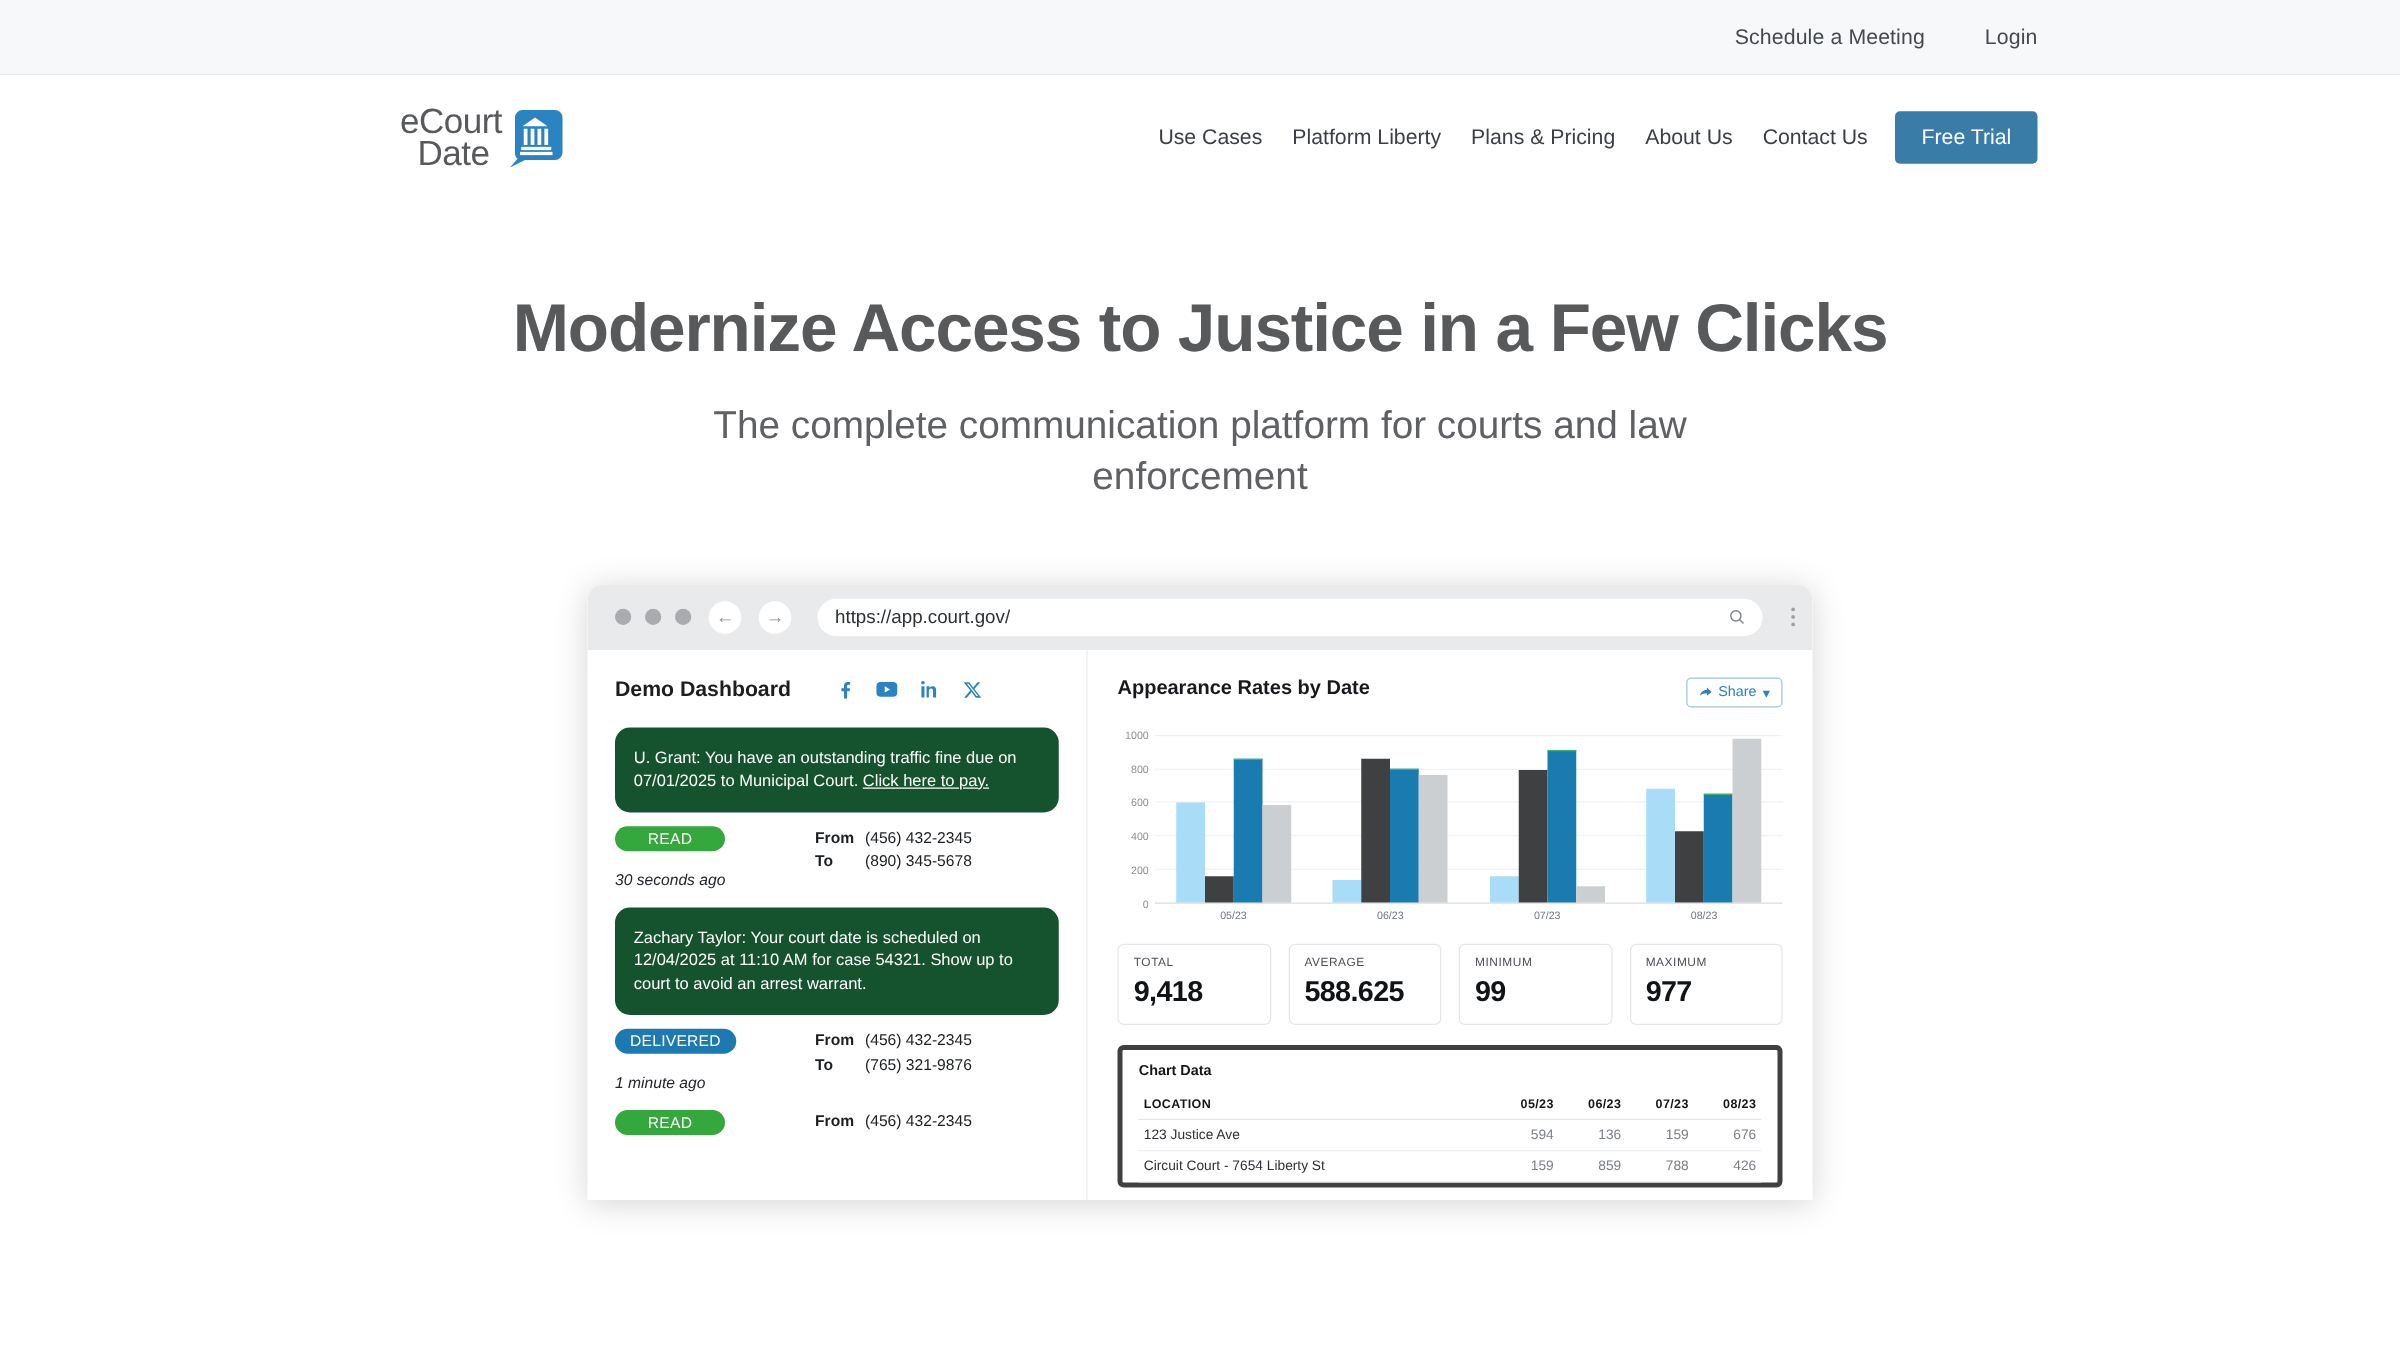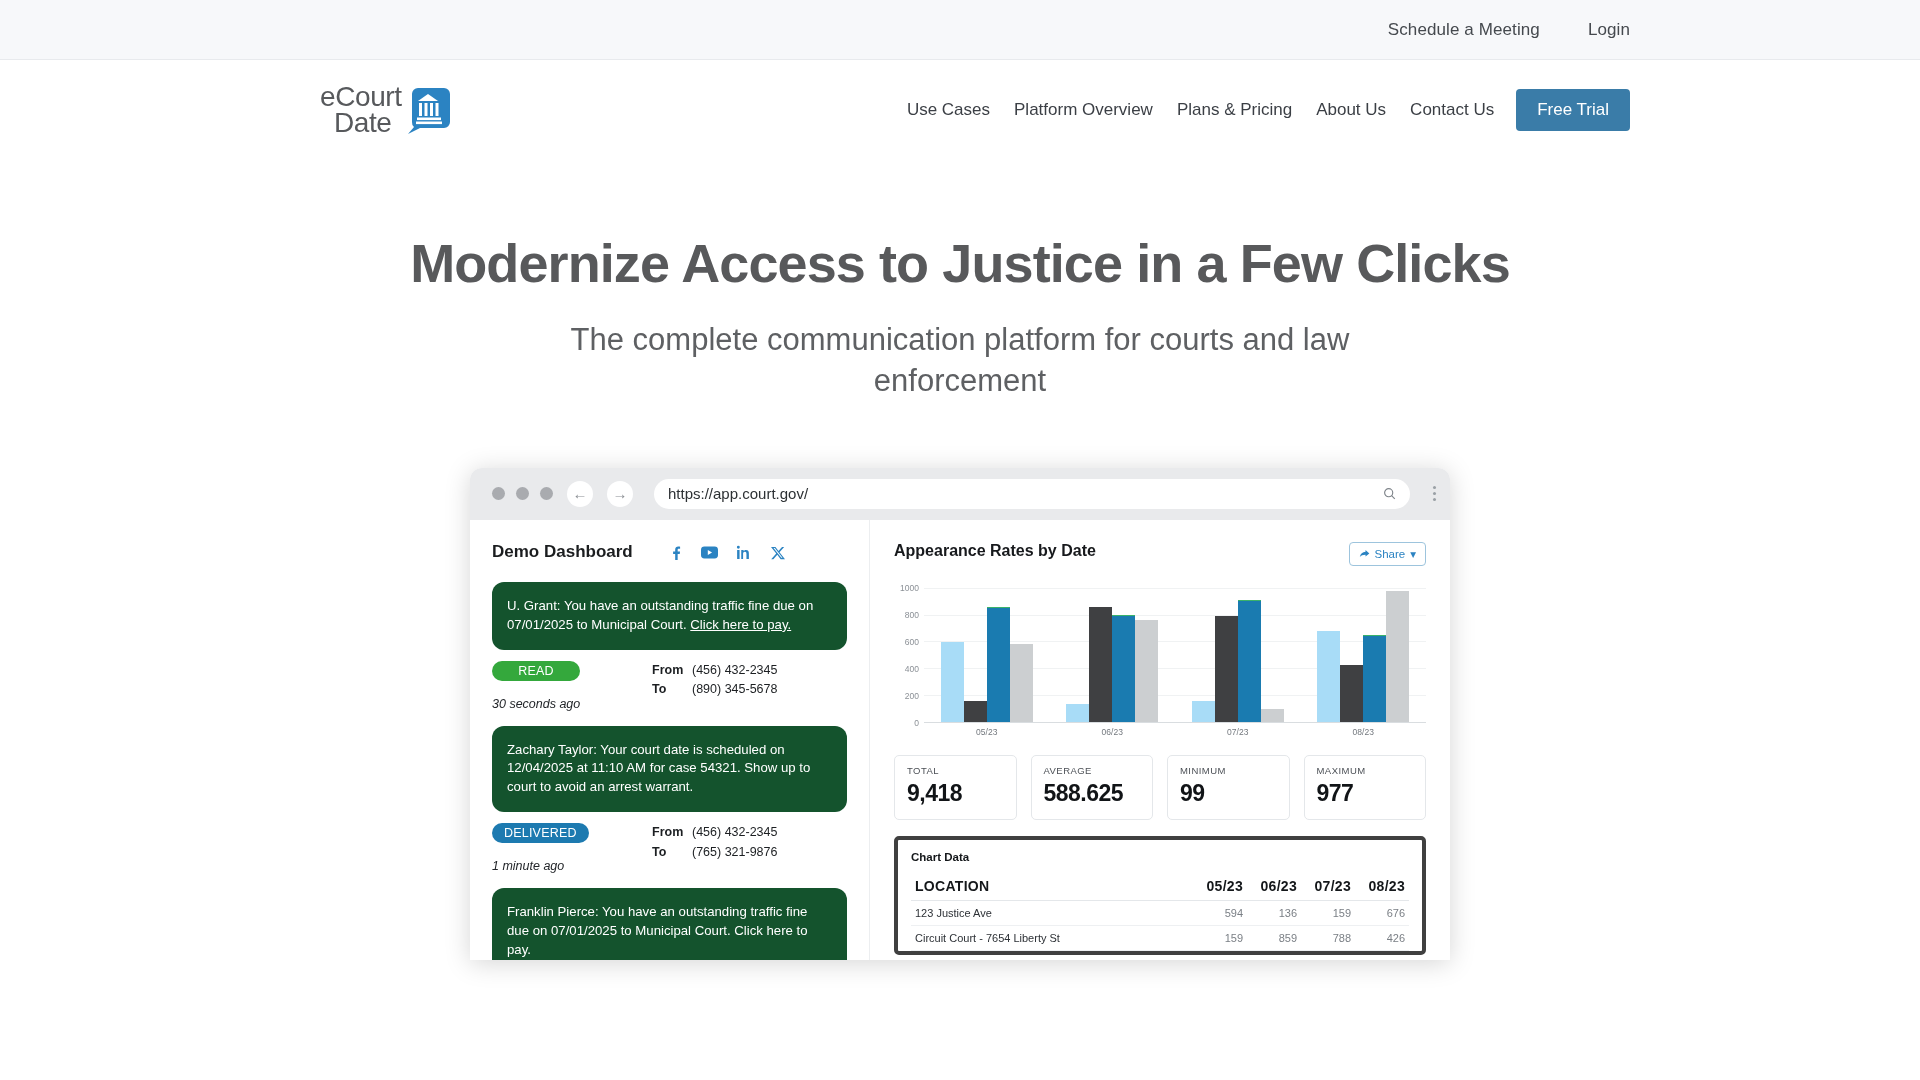--- a/index.html
+++ b/index.html
@@ -156,21 +156,21 @@
   .stat-value { font-size: 23px; font-weight: bold; color: #111417; margin-top: 4px; letter-spacing: -.5px; }
 
   
   .table-card {
     margin-top: 16px; border: 4px solid #404040; border-radius: 5px;
     padding: 11px 13px 0; 
   }
   .table-card h4 { font-size: 11.5px; color: #14171a; margin-bottom: 9px; }
   table { width: 100%; border-collapse: collapse; }
   th, td { text-align: left; padding: 6px 4px; font-size: 11px; }
-  th { font-size: 14px; color: #14171a; letter-spacing: .3px; border-bottom: 1px solid #e4e7ea; }
+  th { font-size: 10px; color: #14171a; letter-spacing: .3px; border-bottom: 1px solid #e4e7ea; }
   td { color: #2d3136; border-bottom: 1px solid #eef0f2; }
   th.num, td.num { text-align: right; width: 54px; color: #7a7f85; }
   th.num { color: #14171a; }
 </style>
 </head>
 <body>
 
 <div class="topbar">
   <a href="#">Schedule a Meeting</a>
   <a href="#">Login</a>
@@ -192,21 +192,21 @@
           <rect x="22" y="17" width="3" height="13"></rect>
           <rect x="27.5" y="17" width="3" height="13"></rect>
           <rect x="9" y="31.5" width="24" height="2.6"></rect>
           <rect x="8" y="35.5" width="26" height="2.6"></rect>
         </g>
       </svg>
     </div>
   </div>
   <div class="navlinks">
     <a href="#">Use Cases</a>
-    <a href="#">Platform Overview</a>
+    <a href="#">Platform Liberty</a>
     <a href="#">Plans &amp; Pricing</a>
     <a href="#">About Us</a>
     <a href="#">Contact Us</a>
     <a href="#" class="free-trial">Free Trial</a>
   </div>
 </div>
 
 <div class="hero">
   <h1>Modernize Access to Justice in a Few Clicks</h1>
   <p>The complete communication platform for courts and law enforcement</p>
@@ -295,23 +295,20 @@
               <span class="k">From</span>
               <span>(456) 432-2345</span>
             </div>
           <div class="row">
               <span class="k">To</span>
               <span>(765) 321-9876</span>
             </div>
         </div>
       </div>
 
-      <div class="bubble">
-        <span>Franklin Pierce: You have an outstanding traffic fine due on 07/01/2025 to Municipal Court.  Click here to pay.</span>
-      </div>
       <div class="meta">
         <div class="meta-left">
           <div class="badge read">READ</div>
           
         </div>
         <div class="meta-right">
           <div class="row">
               <span class="k">From</span>
               <span>(456) 432-2345</span>
             </div>

